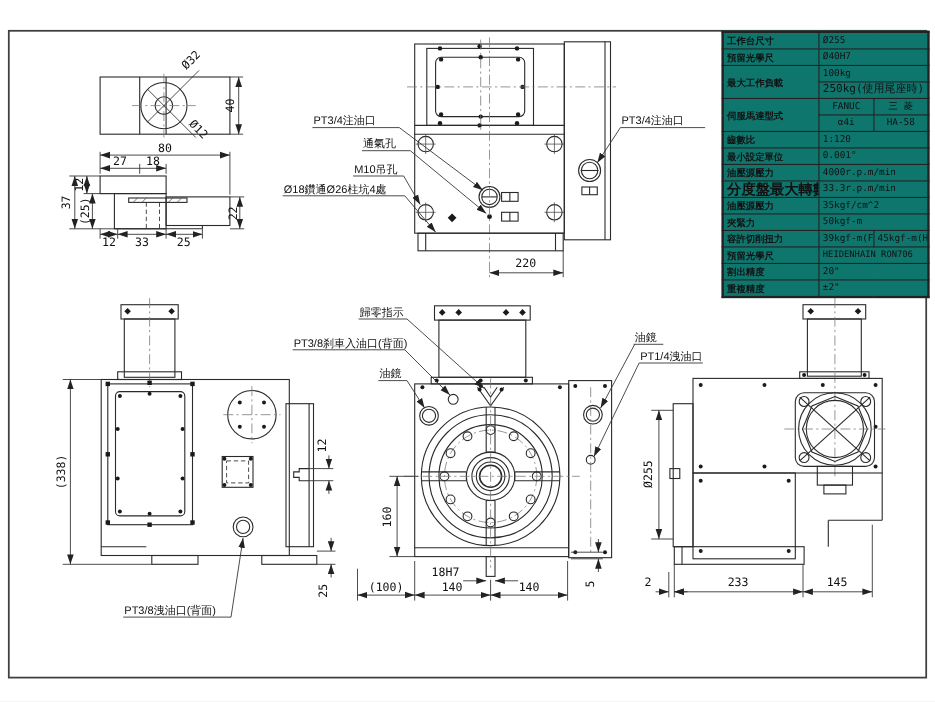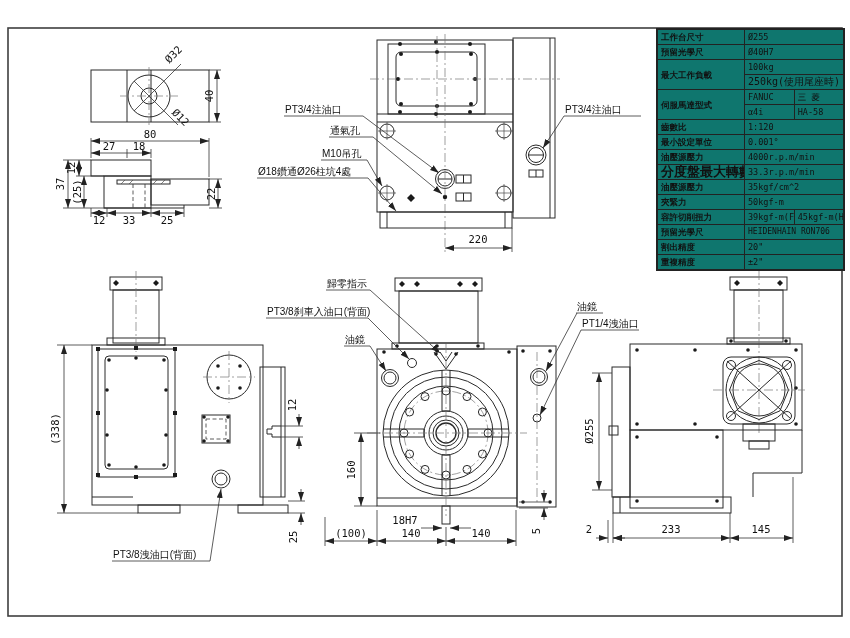--- a/index.html
+++ b/index.html
@@ -15,21 +15,21 @@
   .dot{fill:#1a1a1a;stroke:none}
   .txt{font:10.5px "DejaVu Sans Mono","DejaVu Sans",monospace;fill:#111}
   .lbl{font:10px "Liberation Sans","DejaVu Sans",sans-serif;fill:#111}
   
   table.spec{position:absolute;left:656px;top:28px;width:189px;border-collapse:collapse;
              table-layout:fixed;border:2px solid #222;background:#0f766e;}
   table.spec td{border:1px solid #222;height:14px;line-height:12px;padding:0 3px;
                 white-space:nowrap;overflow:hidden;font-size:8.5px;color:#111;}
   td.lb{width:80px;font-weight:bold;}
   td.vl{font:9.5px "DejaVu Sans Mono","DejaVu Sans",monospace;}
-  td.vh{font:8px "DejaVu Sans Mono","DejaVu Sans",monospace;text-align:left;}
+  td.vh{font:8px "DejaVu Sans Mono","DejaVu Sans",monospace;text-align:center;}
   td.sm{font:7px "DejaVu Sans Mono","DejaVu Sans",monospace;padding:0 1px;}
 </style>
 </head>
 <body>
 
 <div class="sheet">
 
 <svg width="850" height="638" viewBox="0 0 850 638">
   <defs>
     <marker id="ae" orient="auto" markerUnits="userSpaceOnUse" markerWidth="12" markerHeight="8" refX="9" refY="4">

